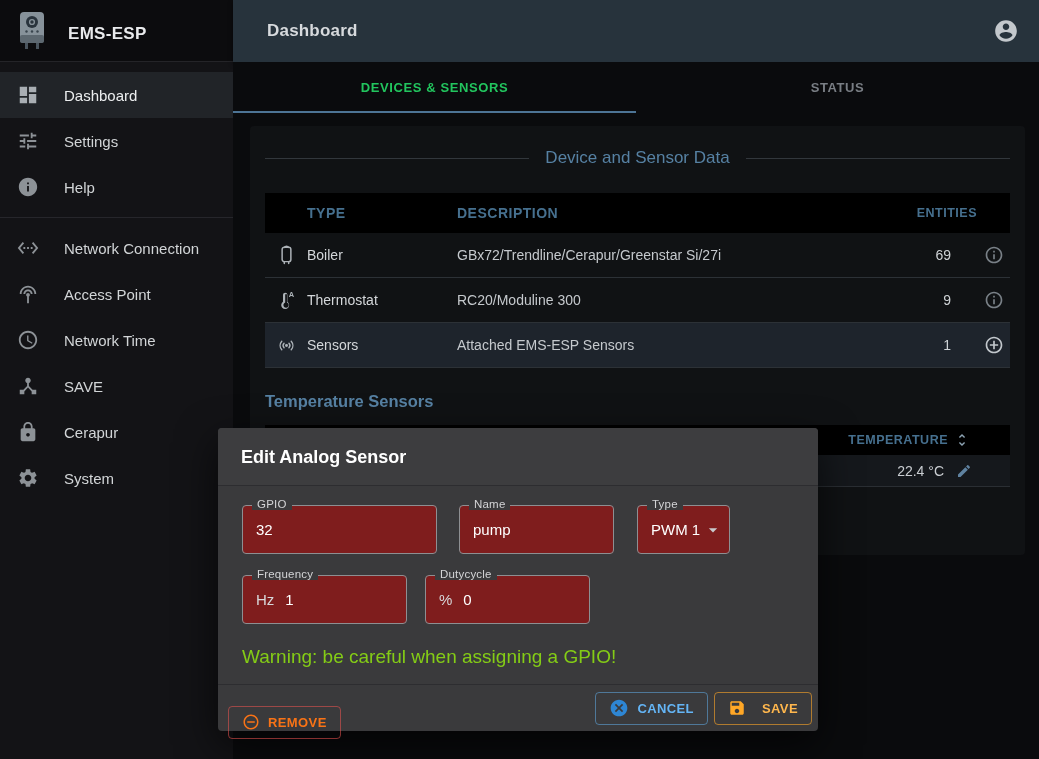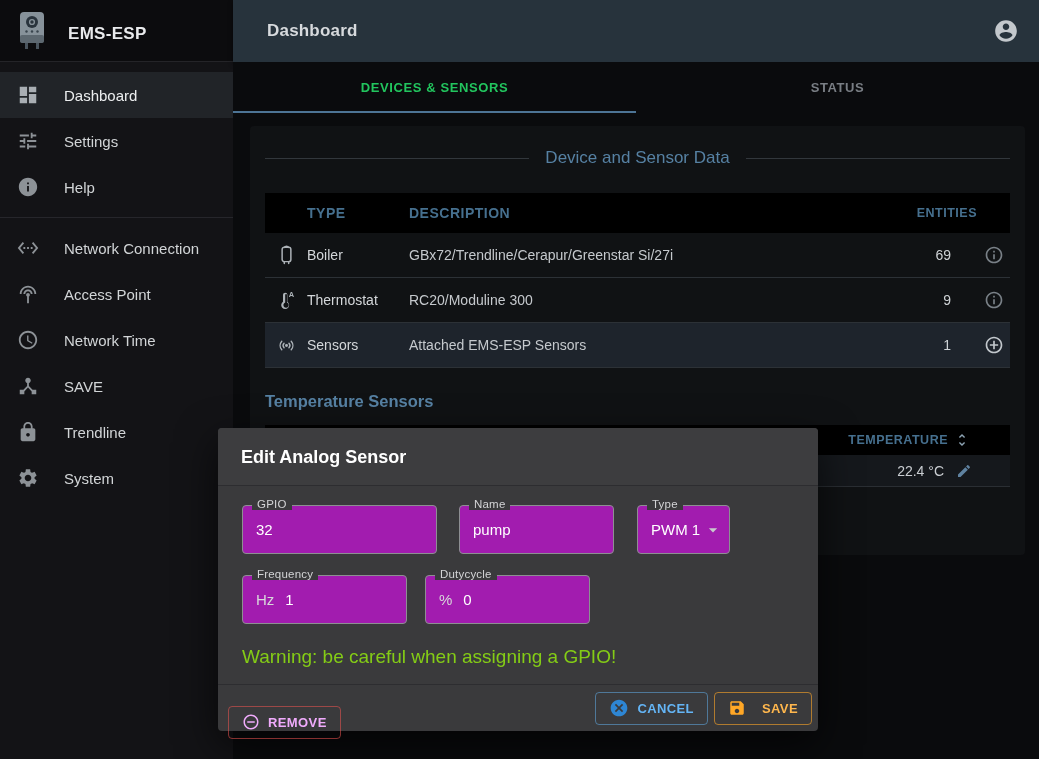--- a/index.html
+++ b/index.html
@@ -43,21 +43,21 @@
   .section-head .title { color:#5681a3; font-size:17px; margin:0 16px; white-space:nowrap; }
 
   .devices-table { position:absolute; left:15px; top:67px; width:745px; }
   .drow { display:grid; grid-template-columns:42px 102px 1fr 97px 33px; align-items:center; }
   .drow.head { height:40px; background:#000; color:#46708f; font-size:12.5px; font-weight:bold; letter-spacing:.5px; }
   .drow.body { height:45px; border-bottom:1px solid #2c3136; cursor:pointer; }
   .drow.body.selected { background:#1e242c; }
   .cell-icon { display:flex; justify-content:center; color:#adb3b8; }
   .cell-icon .ic { width:21px; height:21px; }
   .cell-type { color:#d4d7da; font-size:14px; }
-  .cell-desc { color:#c5c9cd; font-size:14px; }
+  .cell-desc { color:#c5c9cd; font-size:14px;margin-left:48px; }
   .cell-num { text-align:right; color:#ced2d5; font-size:14px; padding-right:26px; }
   .head .cell-num { padding-right:0; color:#46708f; font-size:12.5px; }
   .cell-action { display:flex; justify-content:center; }
   .icon-btn { background:none; border:none; padding:0; cursor:pointer; display:flex; }
   .icon-btn .ic { width:20px; height:20px; }
   .info-ic { color:#798087; }
   .add-ic { color:#c2c7cc; }
 
   .temp-heading { position:absolute; left:15px; top:266px; color:#5681a3; font-size:16.5px; font-weight:bold; }
   .temp-table { position:absolute; left:15px; top:299px; width:745px; }
@@ -68,21 +68,21 @@
     align-items:center; justify-content:flex-end; padding-right:38px; }
   .temp-value { color:#caced2; font-size:14px; }
   .edit-btn { margin-left:12px; color:#5f82a0; }
   .edit-btn .ic { width:16px; height:16px; }
 
   
   .dialog { position:absolute; left:218px; top:428px; width:600px; height:303px; background:#3a3a3c;
     border-radius:4px; box-shadow:0 14px 40px rgba(0,0,0,.65); }
   .dlg-title { height:58px; line-height:58px; padding-left:23px; color:#ffffff; font-size:18px;
     font-weight:bold; background:#3d3d3f; border-bottom:1px solid #2d2d30; border-radius:4px 4px 0 0; }
-  .field { position:absolute; border:1px solid #8d8f92; border-radius:4px; height:49px; background:#a21caf;
+  .field { position:absolute; border:1px solid #8d8f92; border-radius:4px; height:49px; background:#7f1d1d;
     display:flex; align-items:center; padding:0 13px; }
   .field-label { position:absolute; top:-8px; left:9px; background:#3a3a3c; padding:0 5px;
     font-size:11.5px; color:#d3d4d6; letter-spacing:.2px; }
   .field input { width:100%; background:transparent; border:none; outline:none; color:#ffffff; font-size:15px;
     font-family:"Liberation Sans","DejaVu Sans",sans-serif; }
   .adorn { color:#d7d8da; font-size:15px; margin-right:11px; }
   .field.select { cursor:pointer; justify-content:space-between; }
   .select-value { color:#ffffff; font-size:15px; }
   .dd-ic { width:20px; height:20px; color:#c9cacd; }
   .f-gpio { left:24px; top:77px; width:195px; }
@@ -90,21 +90,21 @@
   .f-type { left:419px; top:77px; width:93px; padding-right:6px; }
   .f-freq { left:24px; top:147px; width:165px; }
   .f-duty { left:207px; top:147px; width:165px; }
   .dlg-warning { position:absolute; left:24px; top:218px; color:#84cc16; font-size:19px; }
   .dlg-footer { position:absolute; left:0; right:0; bottom:0; height:47px; border-top:1px solid #2d2d30;
     display:flex; align-items:center; padding:0 6px 0 10px; }
   .btn { height:33px; display:flex; align-items:center; border-radius:4px; background:transparent;
     font-size:13px; font-weight:bold; letter-spacing:.4px; padding:0 13px; cursor:pointer;
     font-family:"Liberation Sans","DejaVu Sans",sans-serif; }
   .btn .ic { width:18px; height:18px; margin-right:8px; }
-  .btn-remove { border:1px solid rgba(239,83,80,.55); color:#f0abfc;margin-top:28px; }
+  .btn-remove { border:1px solid rgba(239,83,80,.55); color:#f97316;margin-top:28px; }
   .btn-cancel { border:1px solid rgba(100,181,246,.5); color:#64b5f6; margin-left:auto; }
   .btn-cancel .ic { width:20px; height:20px; color:#2e86d4; }
   .btn-save { border:1px solid rgba(255,167,38,.6); color:#ffb74d; margin-left:6px;gap:8px; }
   .btn-save .ic { color:#ffa726; }
 
   svg { display:block; }
 </style>
 </head>
 <body>
 
@@ -168,21 +168,21 @@
       <div class="nav-item">
         <svg class="ic" viewBox="0 0 24 24" fill="currentColor">
             <path d="M17 16l-4-4V8.82C14.16 8.4 15 7.3 15 6c0-1.66-1.34-3-3-3S9 4.34 9 6c0 1.3.84 2.4 2 2.82V12l-4 4H3v5h5v-3.05l4-4.2 4 4.2V21h5v-5h-4z"></path>
           </svg>
         <span class="nav-label">SAVE</span>
       </div>
       <div class="nav-item">
         <svg class="ic" viewBox="0 0 24 24" fill="currentColor">
             <path d="M18 8h-1V6c0-2.76-2.24-5-5-5S7 3.24 7 6v2H6c-1.1 0-2 .9-2 2v10c0 1.1.9 2 2 2h12c1.1 0 2-.9 2-2V10c0-1.1-.9-2-2-2zm-6 9c-1.1 0-2-.9-2-2s.9-2 2-2 2 .9 2 2-.9 2-2 2zm3.1-9H8.9V6c0-1.71 1.39-3.1 3.1-3.1 1.71 0 3.1 1.39 3.1 3.1v2z"></path>
           </svg>
-        <span class="nav-label">Trendline</span>
+        <span class="nav-label">Cerapur</span>
       </div>
       <div class="nav-item">
         <svg class="ic" viewBox="0 0 24 24" fill="currentColor">
             <path d="M19.14 12.94c.04-.3.06-.61.06-.94 0-.32-.02-.64-.07-.94l2.03-1.58c.18-.14.23-.41.12-.61l-1.92-3.32c-.12-.22-.37-.29-.59-.22l-2.39.96c-.5-.38-1.03-.7-1.62-.94l-.36-2.54c-.04-.24-.24-.41-.48-.41h-3.84c-.24 0-.43.17-.47.41l-.36 2.54c-.59.24-1.13.57-1.62.94l-2.39-.96c-.22-.08-.47 0-.59.22L2.74 8.87c-.12.21-.08.47.12.61l2.03 1.58c-.05.3-.09.63-.09.94s.02.64.07.94l-2.03 1.58c-.18.14-.23.41-.12.61l1.92 3.32c.12.22.37.29.59.22l2.39-.96c.5.38 1.03.7 1.62.94l.36 2.54c.05.24.24.41.48.41h3.84c.24 0 .44-.17.47-.41l.36-2.54c.59-.24 1.13-.56 1.62-.94l2.39.96c.22.08.47 0 .59-.22l1.92-3.32c.12-.22.07-.47-.12-.61l-2.01-1.58zM12 15.6c-1.98 0-3.6-1.62-3.6-3.6s1.62-3.6 3.6-3.6 3.6 1.62 3.6 3.6-1.62 3.6-3.6 3.6z"></path>
           </svg>
         <span class="nav-label">System</span>
       </div>
     </nav>
   </aside>
 

